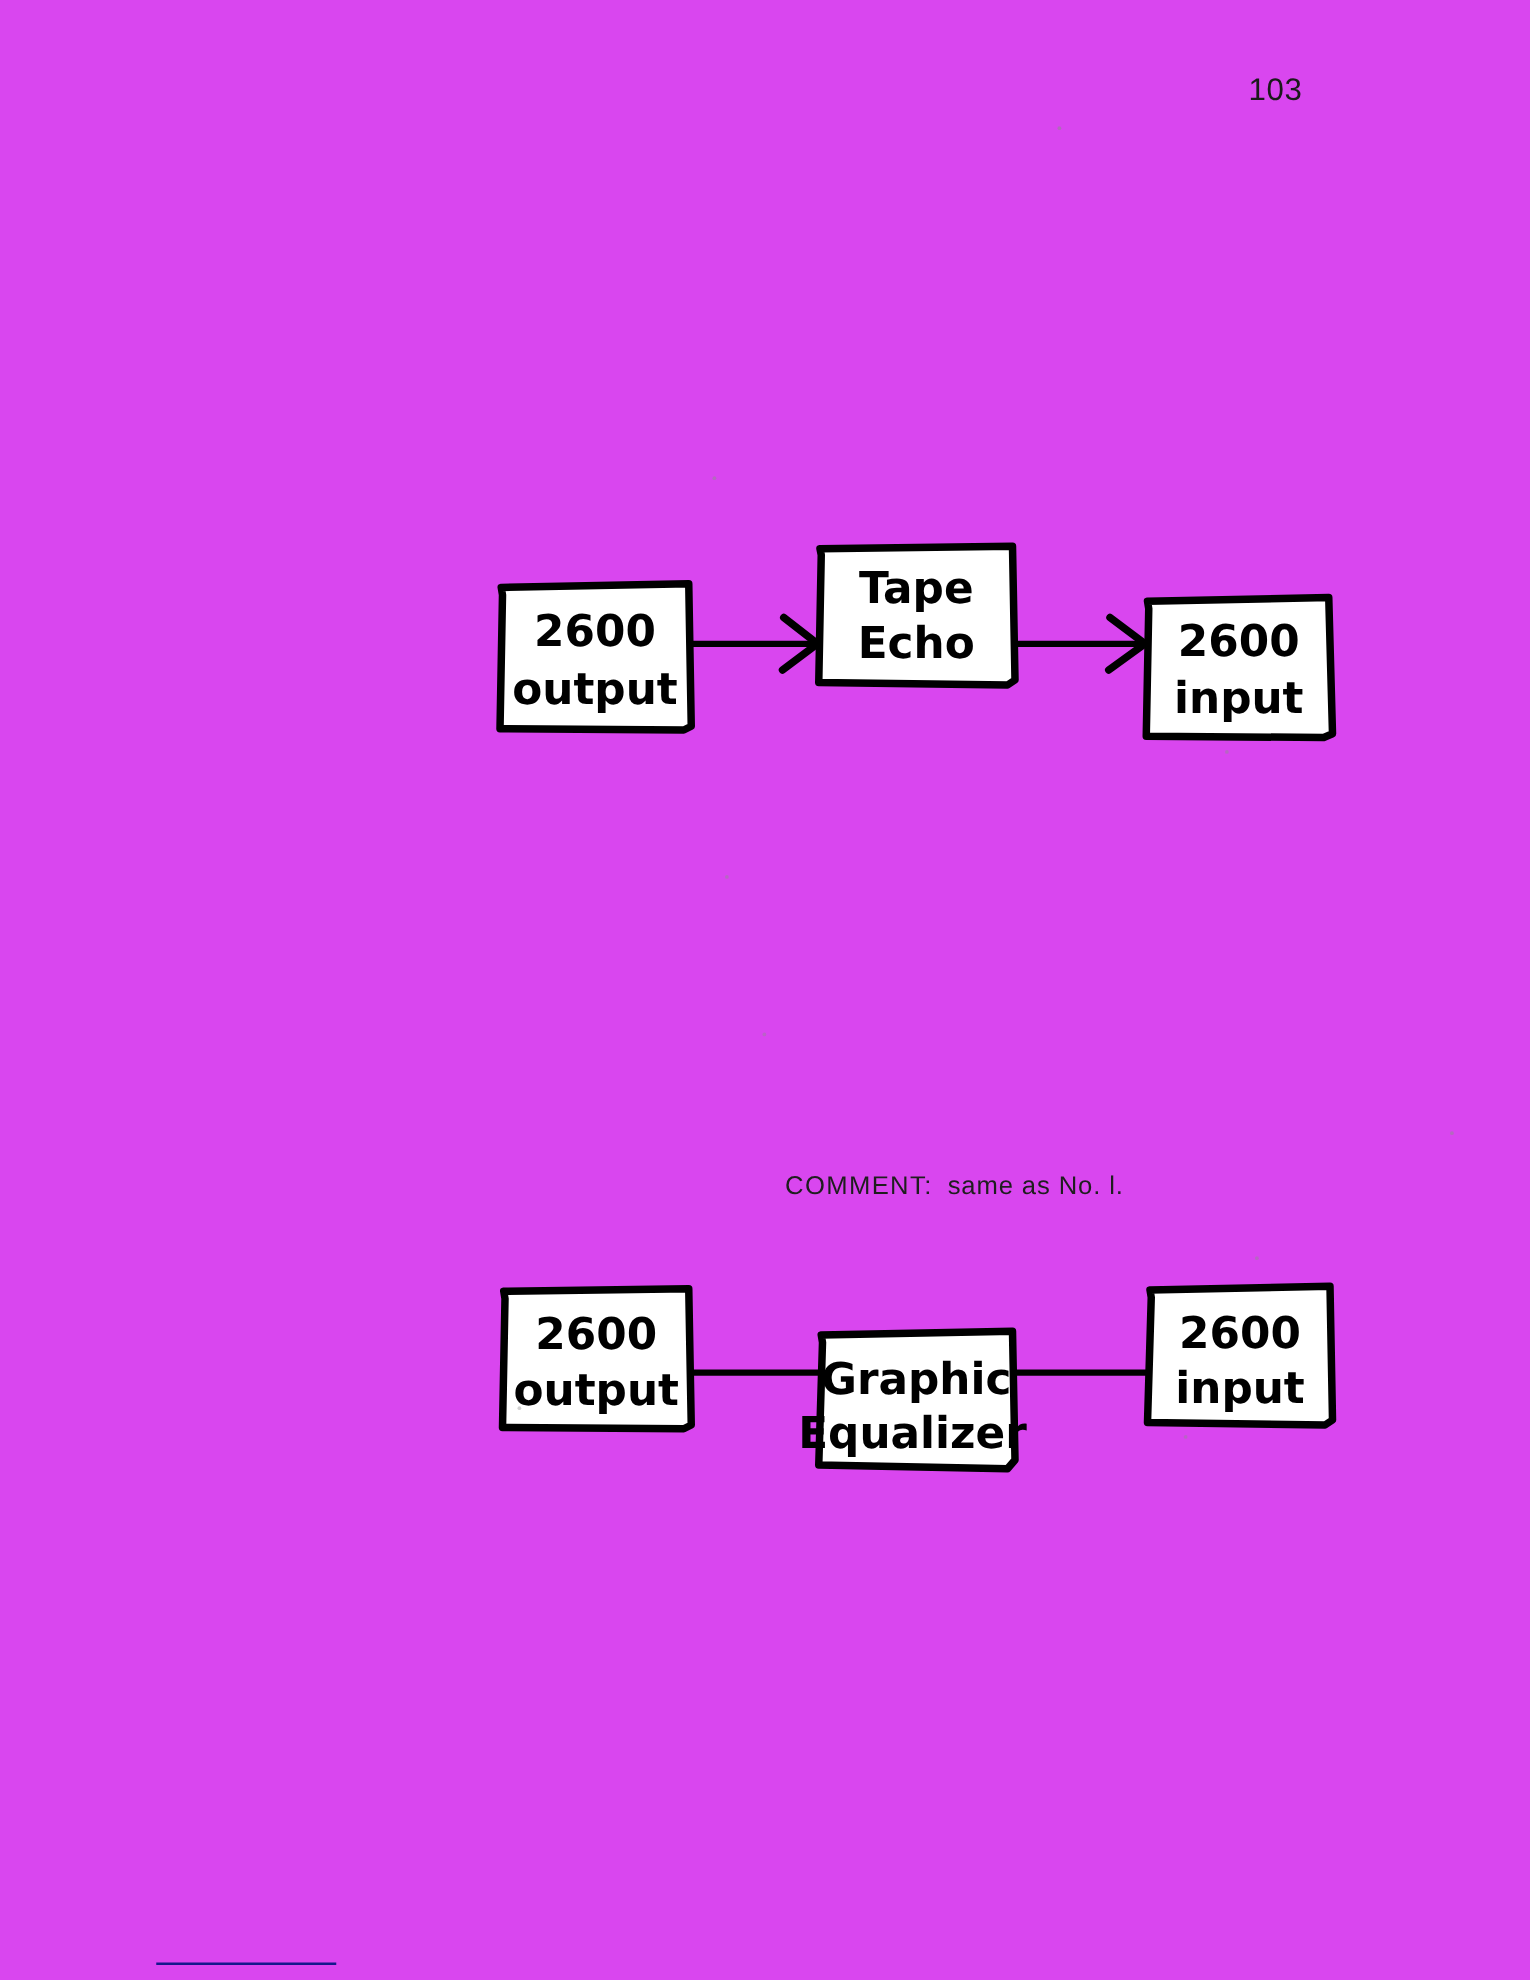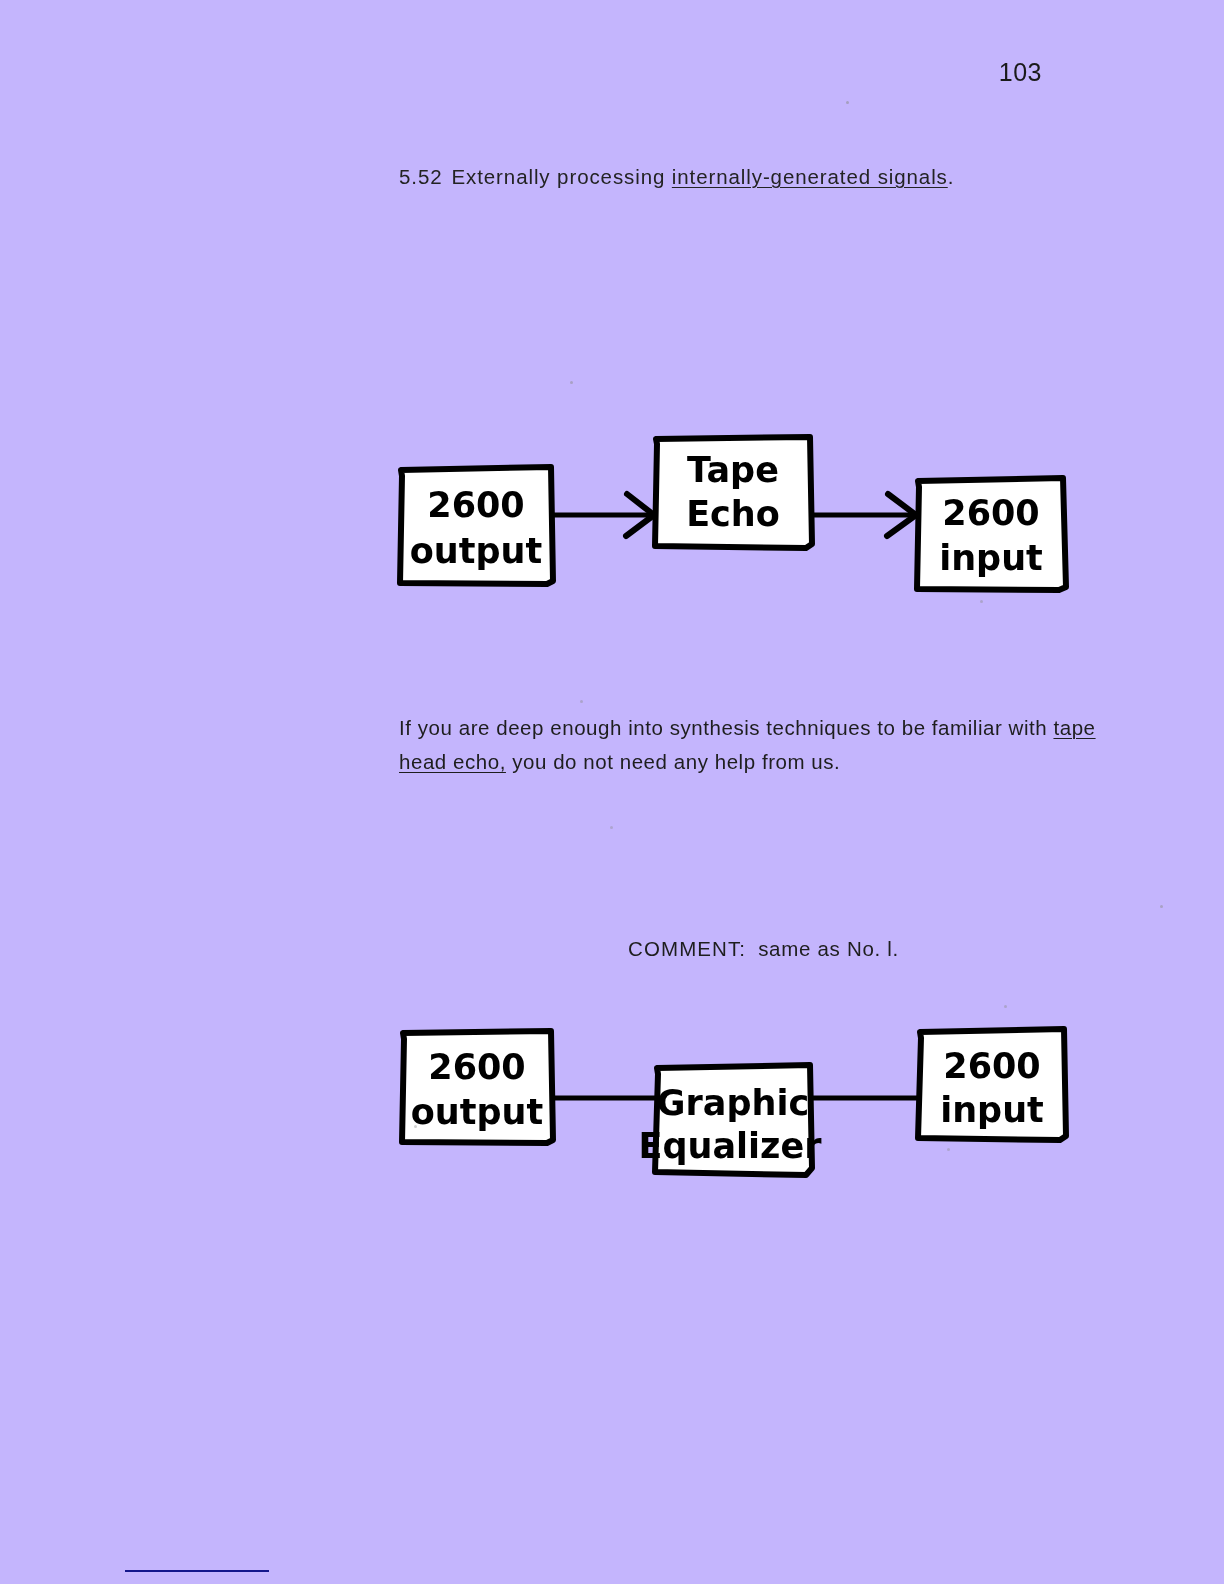--- a/index.html
+++ b/index.html
@@ -14,21 +14,21 @@
     position: relative;
     overflow: hidden;
     font-family: "Liberation Sans", sans-serif;
     color: #111111;
     -webkit-font-smoothing: antialiased;
   }
 
   .page {
     position: absolute;
     inset: 0;
-    background: #c4b5fd;
+    background: #d946ef;
   }
 
   
   .page-number {
     position: absolute;
     top: 58px;
     right: 182px;
     font-family: "Liberation Sans", sans-serif;
     font-size: 25px;
     letter-spacing: 0.5px;
@@ -117,23 +117,20 @@
     border-radius: 50%;
   }
 </style>
 </head>
 <body>
 
 <div class="page">
 
   <div class="page-number">103</div>
 
-  <div class="section-heading">
-    <span class="num">5.52</span><span>Externally processing </span><span class="uline">internally-generated signals</span><span>.</span>
-  </div>
 
   <div class="diagram" style="top:420px; height:200px;">
     <svg width="1224" height="200" viewBox="0 0 1224 200" xmlns="http://www.w3.org/2000/svg">
 
       <g>
         <path d="M553,95 L648,95" stroke="#000" stroke-width="5" fill="none" stroke-linecap="square"></path>
         <path d="M627,74 L654,95 L626,116" stroke="#000" stroke-width="6" fill="none" stroke-linecap="round" stroke-linejoin="round"></path>
       </g>
 
       <g>
@@ -154,21 +151,20 @@
       </g>
 
       <g>
         <path d="M918,61 L1063,58 L1066,167 L1059,170 L917,169 L919,67 Z" fill="#ffffff" stroke="#000" stroke-width="6" stroke-linejoin="round"></path>
         <text class="blk-label" x="991" y="105" font-size="35" text-anchor="middle">2600</text>
         <text class="blk-label" x="991" y="150" font-size="35" text-anchor="middle">input</text>
       </g>
     </svg>
   </div>
 
-  <div class="body-paragraph"><span>If you are deep enough into synthesis techniques to be familiar with </span><span class="uline">tape head echo,</span><span> you do not need any help from us.</span></div>
 
   <div class="comment-line">
     <span class="comment-label">COMMENT:</span><span class="comment-value">same as No. l.</span>
   </div>
 
   <div class="diagram" style="top:1010px; height:200px;">
     <svg width="1224" height="200" viewBox="0 0 1224 200" xmlns="http://www.w3.org/2000/svg">
 
       <g>
         <path d="M551,88 L658,88" stroke="#000" stroke-width="5" fill="none" stroke-linecap="square"></path>

